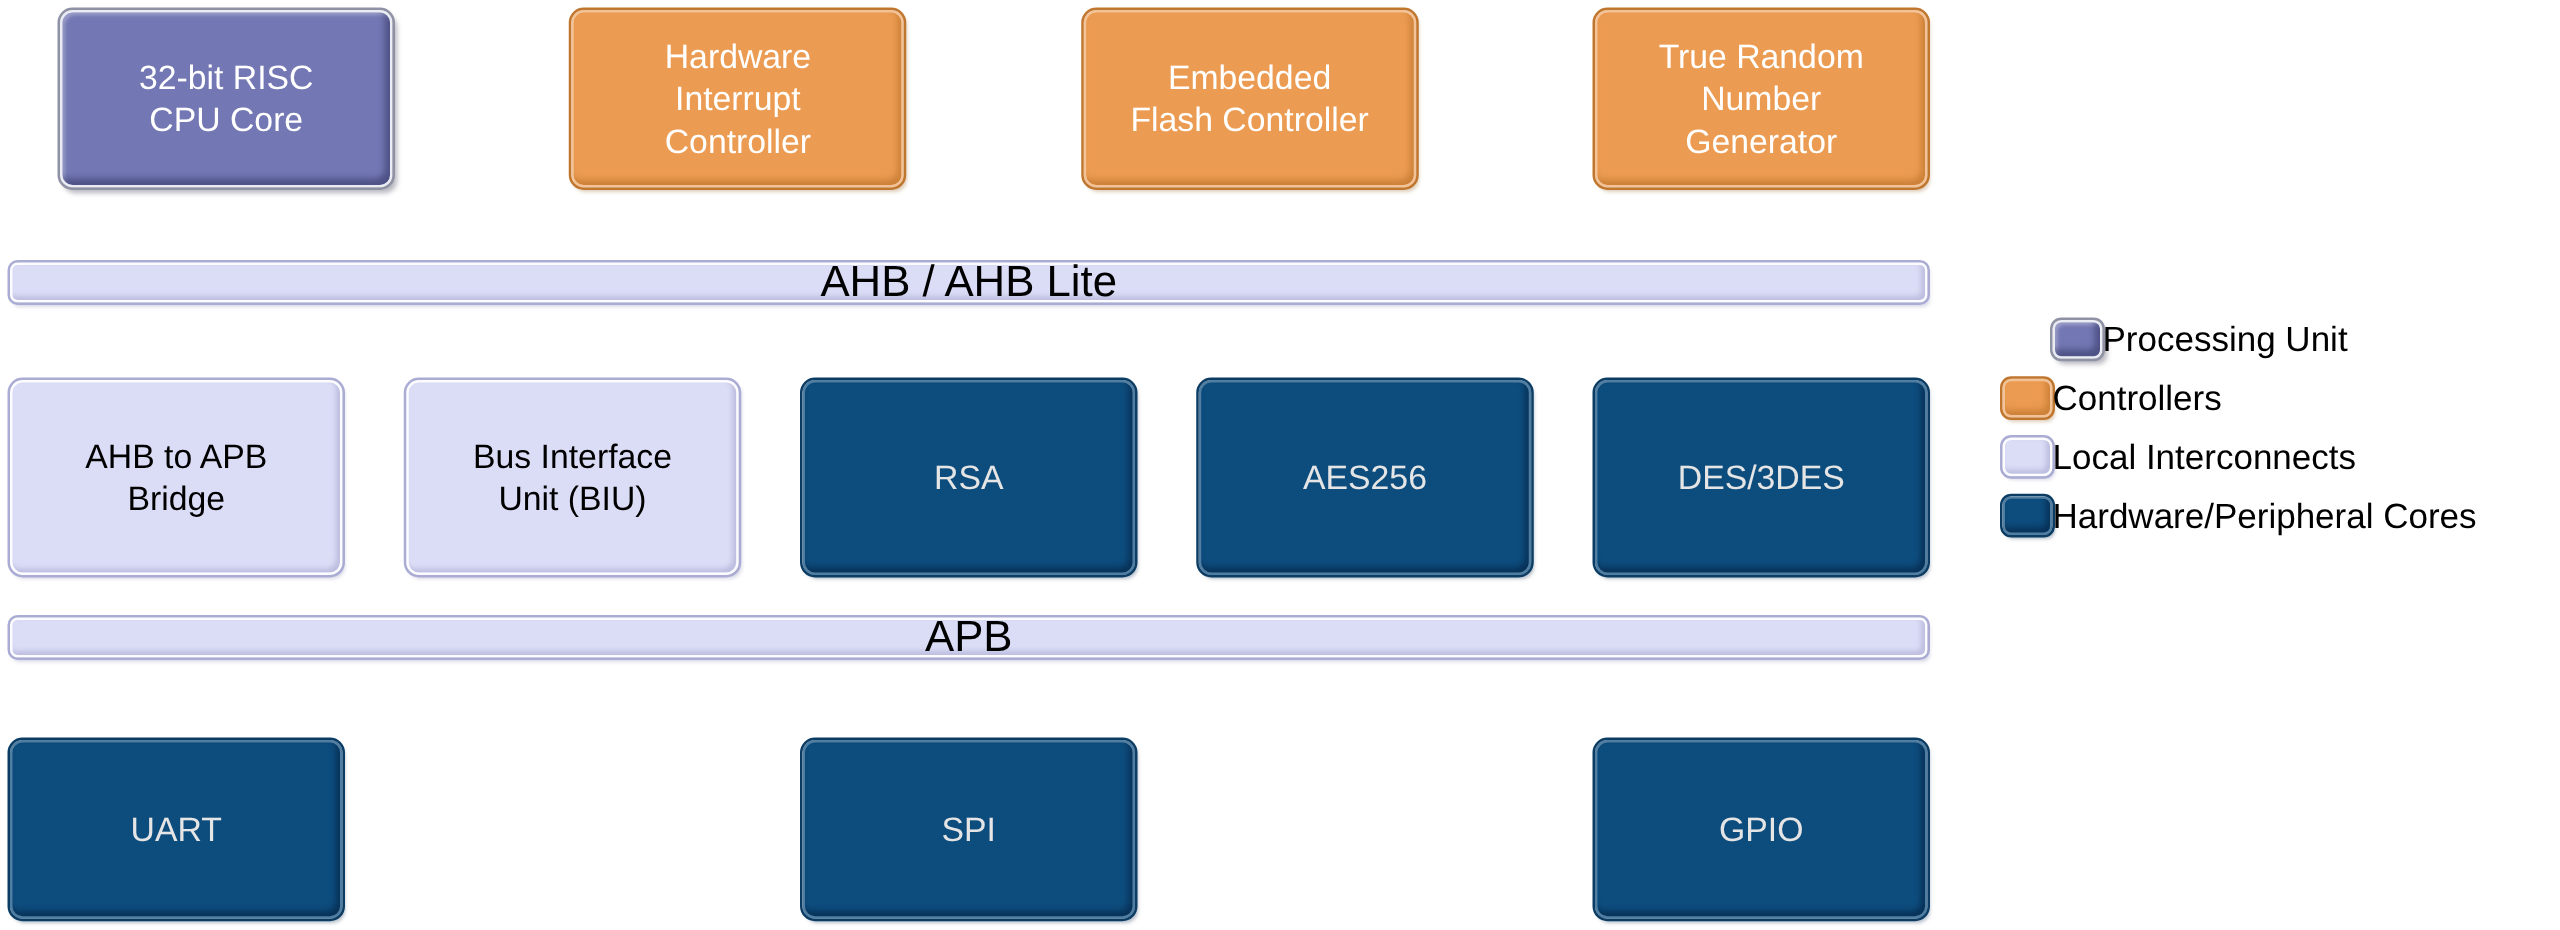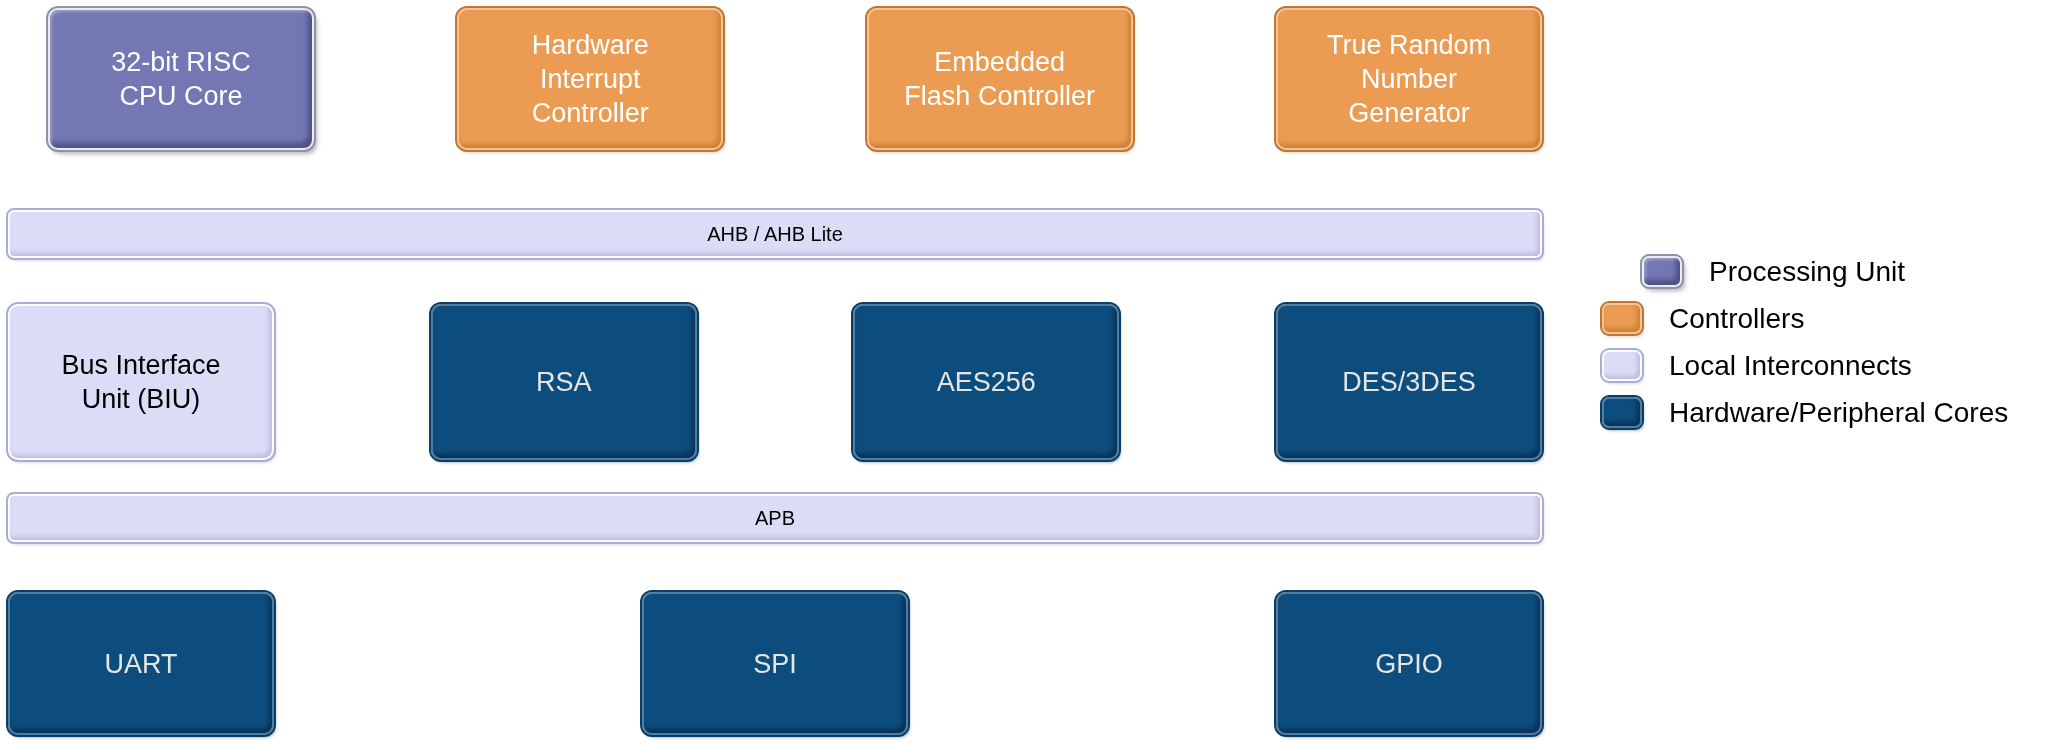--- a/index.html
+++ b/index.html
@@ -14,23 +14,23 @@
 
   .block {
     width:266px; height:100%;
     display:flex; align-items:center; justify-content:center;
     text-align:center; border-radius:10px;
     font-size:27px; line-height:34px;
   }
   .block-label { white-space:pre-line; }
 
   .bus {
-    position:absolute; left:8px; width:1534px; height:48px;
+    position:absolute; left:8px; width:1534px; height:32px;
     display:flex; align-items:center; justify-content:center;
-    border-radius:6px; font-size:20px;
+    border-radius:6px; font-size:35px;
   }
   .bus-ahb { top:210px; }
   .bus-apb { top:494px;text-align:right; }
 
   
   .t-processing {
     background:#7377B3; color:#ffffff;
     border:2px solid rgba(240,241,247,0.95);
     outline:2px solid #8F92A4;
     box-shadow: inset -4px -5px 5px rgba(40,44,88,0.50),
@@ -58,21 +58,21 @@
     outline:2px solid #0A3C64;
     box-shadow: inset -3px -4px 5px rgba(0,15,40,0.45),
                 2px 3px 3px rgba(90,110,135,0.45);
   }
 
   
   .legend {
     position:absolute; left:1602px; top:256px;
     display:flex; flex-direction:column; gap:16px;
   }
-  .legend-item { display:flex; align-items:center; gap:27px; height:31px; }
+  .legend-item { display:flex; align-items:center; height:31px; }
   .swatch {
     width:40px; height:31px; flex:0 0 40px;
     border-radius:7px;
   }
   .legend-label { font-size:28px; color:#000000; white-space:nowrap; }
 </style>
 </head>
 <body>
 
 <div id="canvas">
@@ -96,20 +96,24 @@
 Number
 Generator</span>
     </div>
   </div>
 
   <div class="bus bus-ahb t-interconnect">
     <span class="block-label">AHB / AHB Lite</span>
   </div>
 
   <div class="flexrow row-middle">
+    <div class="block t-interconnect">
+      <span class="block-label">AHB to APB
+Bridge</span>
+    </div>
     <div class="block t-interconnect">
       <span class="block-label">Bus Interface
 Unit (BIU)</span>
     </div>
     <div class="block t-core">
       <span class="block-label">RSA</span>
     </div>
     <div class="block t-core">
       <span class="block-label">AES256</span>
     </div>

